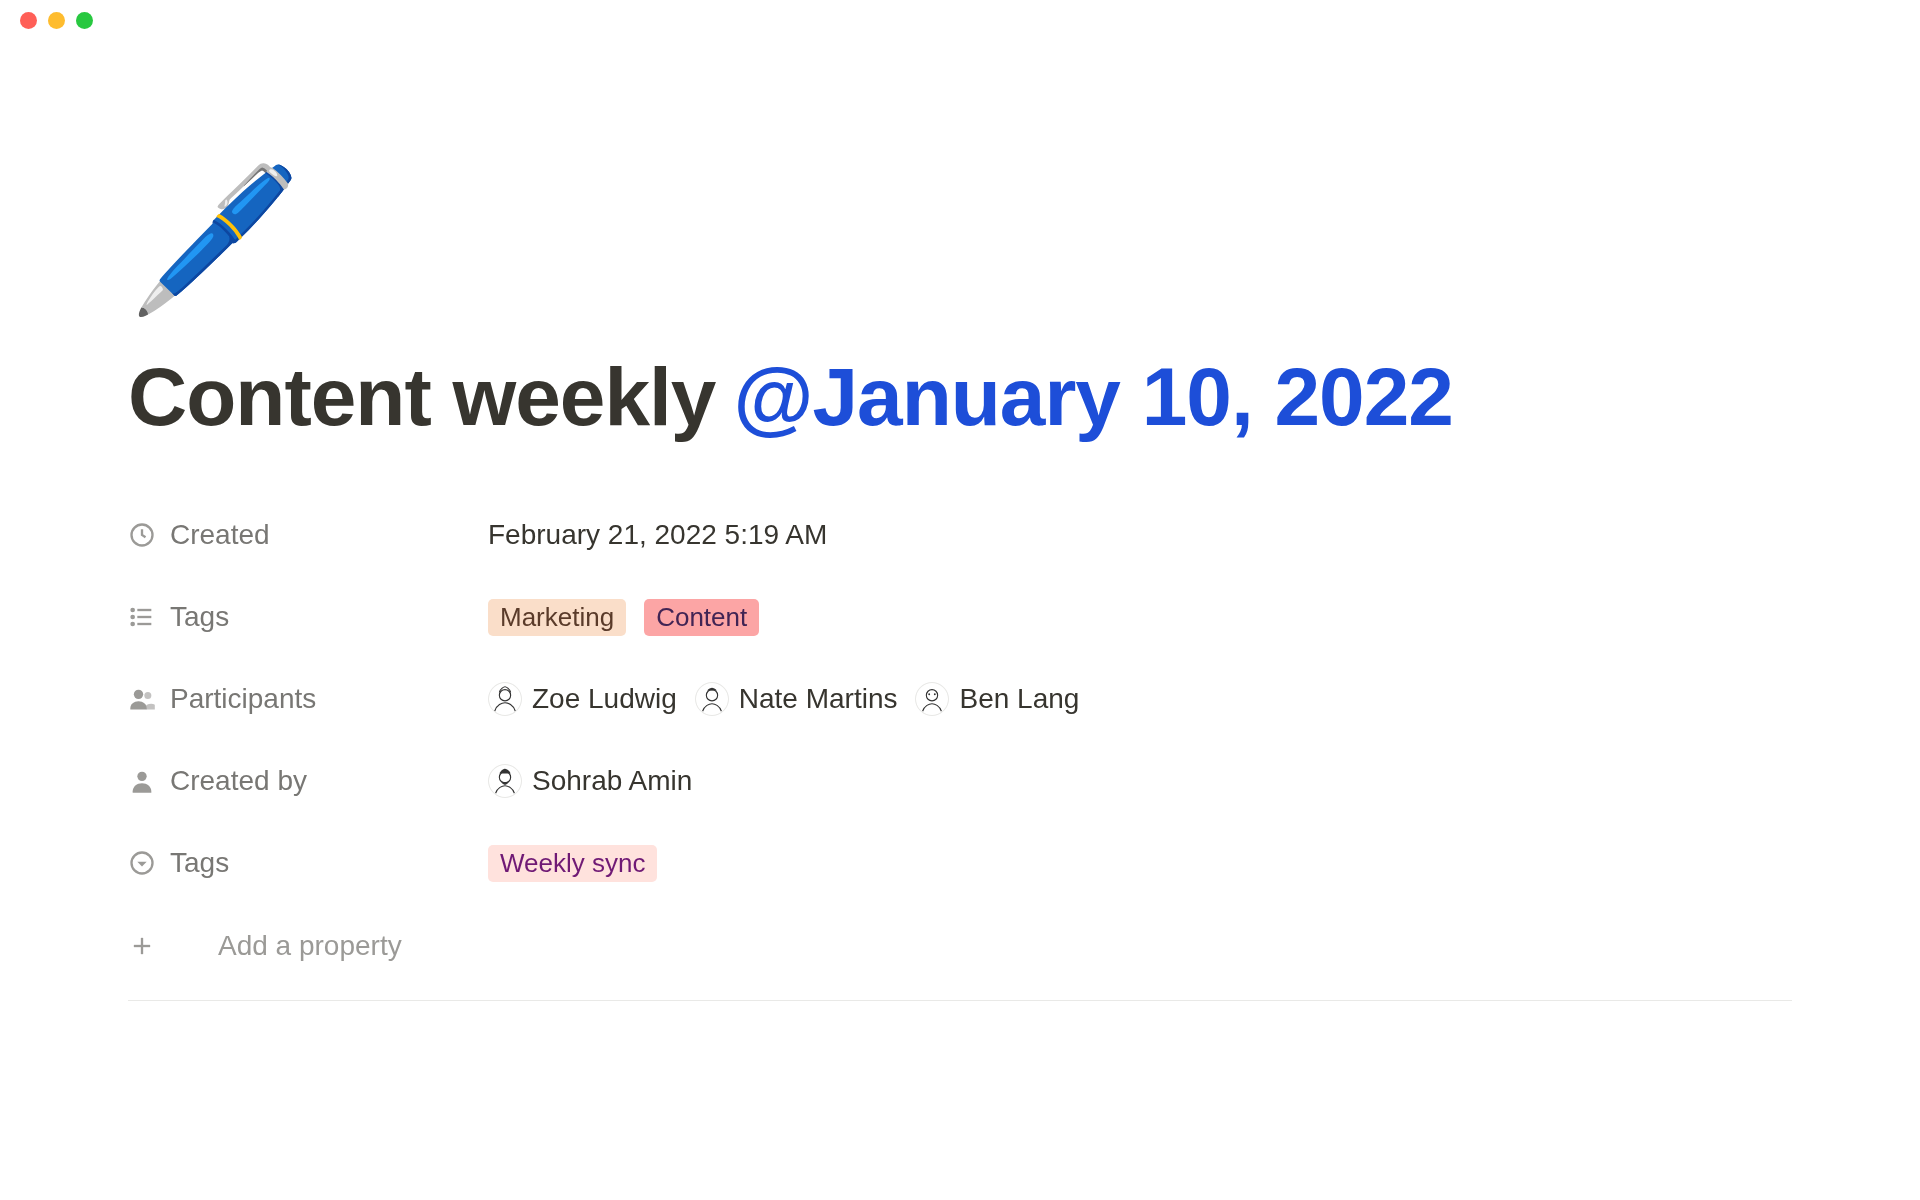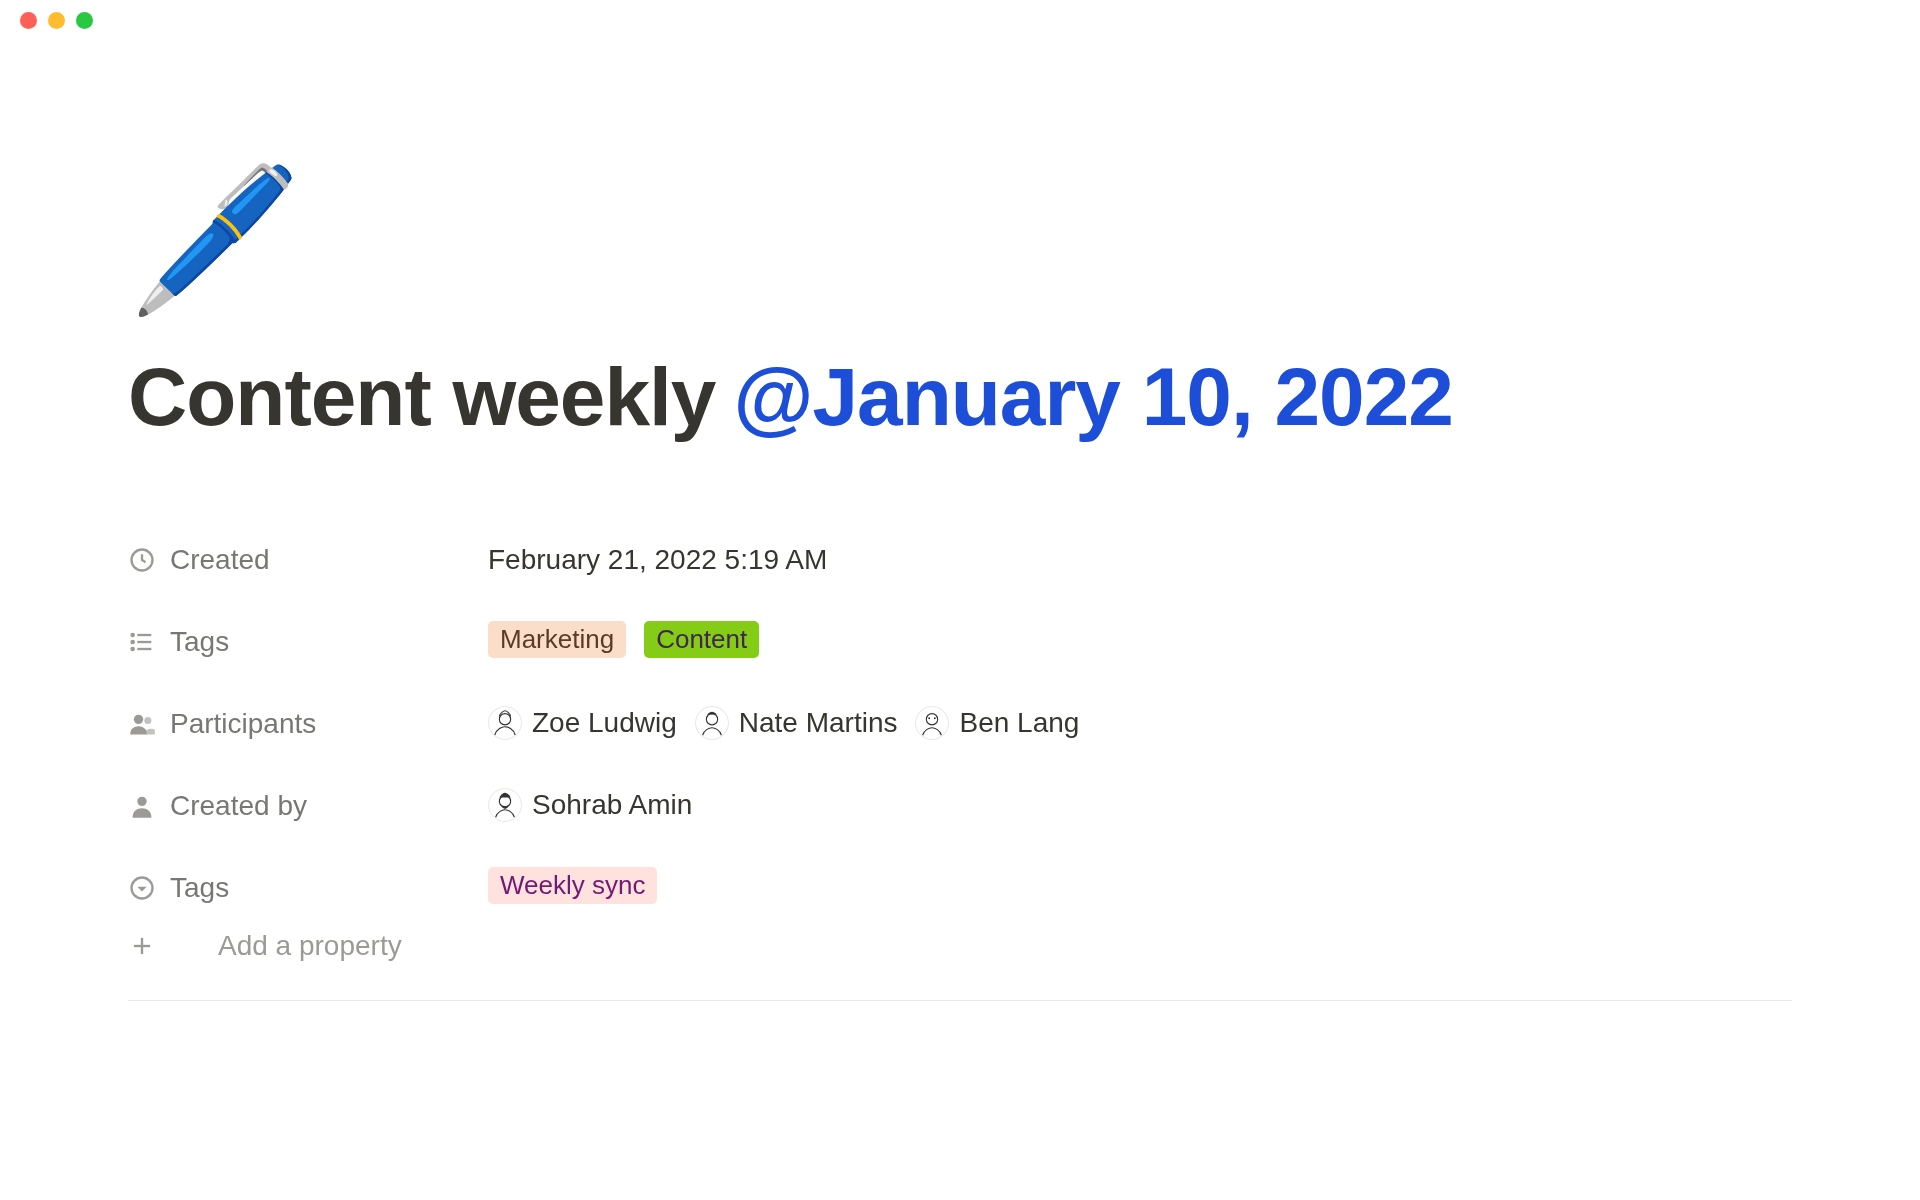--- a/index.html
+++ b/index.html
@@ -66,21 +66,21 @@
     margin-left: 18px;
   }
 
   .properties {
     display: flex;
     flex-direction: column;
     gap: 0;
   }
   .prop-row {
     display: flex;
-    align-items: flex-end;
+    align-items: center;
     min-height: 82px;
   }
   .prop-key {
     display: flex;
     align-items: center;
     gap: 14px;
     width: 360px;
     flex-shrink: 0;
     cursor: pointer;
   }
@@ -107,21 +107,21 @@
     cursor: pointer;
   }
 
   .tag-pill {
     padding: 3px 12px;
     border-radius: 5px;
     font-size: 26px;
     color: #3a2c2c;
   }
   .tag-marketing { background: #fadec9; color: #5a3b2a; }
-  .tag-content { background: #84cc16; color: #412454; }
+  .tag-content { background: #fca5a5; color: #412454; }
   .tag-weekly { background: #ffe2dd; color: #701a75; }
 
   .person {
     display: flex;
     align-items: center;
     gap: 10px;
   }
   .avatar {
     width: 34px;
     height: 34px;

